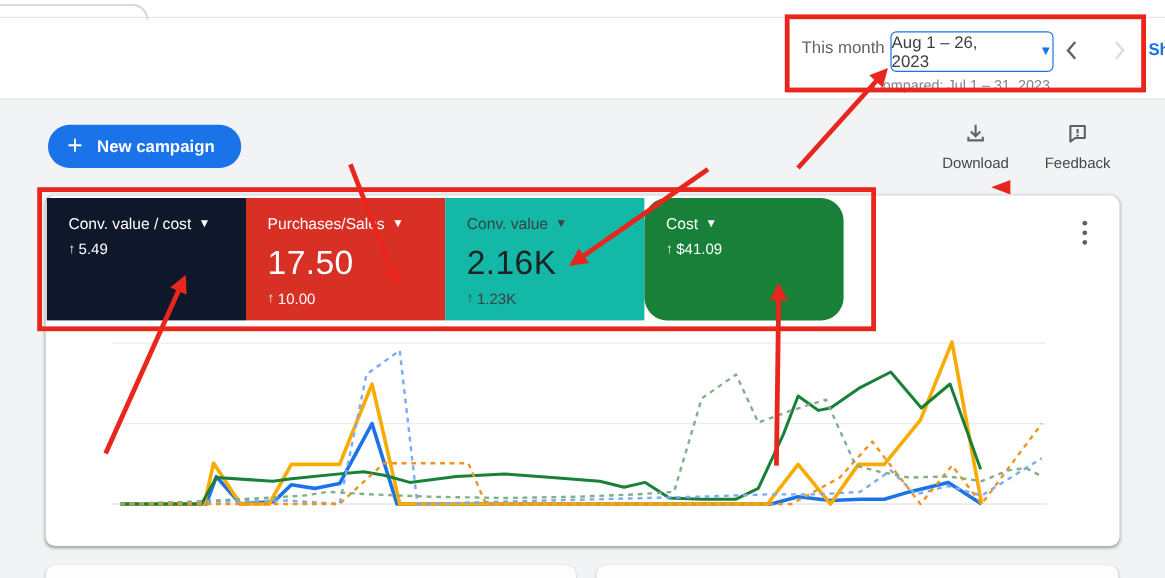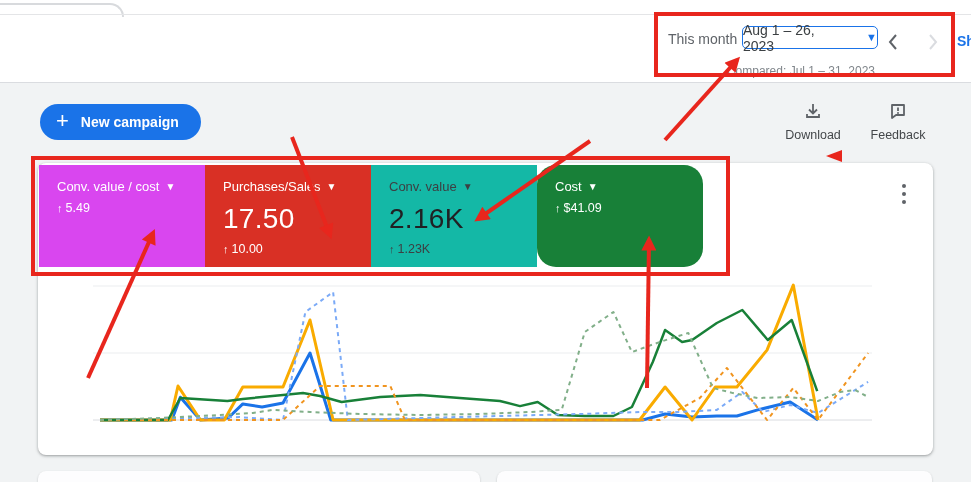--- a/index.html
+++ b/index.html
@@ -8,21 +8,21 @@
     font-family:"Liberation Sans",sans-serif;background:#fff;
     -webkit-font-smoothing:antialiased;
   }
   
   .hairline-top{position:absolute;left:0;top:14px;width:971px;height:1px;background:#e4e5e7;}
   .tab-curve{position:absolute;left:0;top:3px;width:122px;height:12px;
     border-top:2px solid #d8dadd;border-right:2px solid #d8dadd;border-top-right-radius:14px;background:#fff;}
   .header{position:absolute;left:0;top:15px;width:971px;height:67px;background:#fff;}
   .header-divider{position:absolute;left:0;top:82px;width:971px;height:1px;background:#dadce0;}
   .this-month{position:absolute;left:668px;top:31px;font-size:14px;color:#5f6368;}
-  .date-btn{position:absolute;left:742px;top:26px;width:136px;height:23px;
+  .date-btn{position:absolute;left:742px;top:26px;width:136px;height:34px;
     border:1.5px solid #1a73e8;border-radius:5px;background:#fff;
     display:flex;align-items:center;justify-content:flex-start;gap:22px;box-sizing:border-box;cursor:pointer;}
   .date-btn .txt{font-size:14px;color:#3c4043;}
   .date-btn .caret{font-size:11px;color:#1a73e8;line-height:1;}
   .compared{position:absolute;left:716px;top:64px;width:170px;text-align:center;font-size:12px;color:#80868b;}
   .chev{position:absolute;top:32px;width:14px;height:20px;cursor:pointer;}
   .chev svg{display:block;}
   .share-link{position:absolute;left:957px;top:33px;font-size:14px;font-weight:bold;color:#1a73e8;cursor:pointer;}
   
   .page-bg{position:absolute;left:0;top:83px;width:971px;height:399px;background:#f1f3f4;}
@@ -101,21 +101,21 @@
   <div class="tool" style="left:781px;">
     <svg width="20" height="20" viewBox="0 0 20 20">
       <path d="M10 3v9 M6 8.5l4 4 4-4" fill="none" stroke="#5f6368" stroke-width="1.8"></path>
       <path d="M4 13v3h12v-3" fill="none" stroke="#5f6368" stroke-width="1.8"></path>
     </svg>
     <span class="tlabel">Download</span>
   </div>
 
   <div class="chart-card"></div>
   <div id="scorecards">
-      <div class="card" style="background: #d946ef;">
+      <div class="card" style="background: #0f172a;">
         <div class="clabel" style="color:#ffffff">
           <span>Conv. value / cost</span>
           <span class="ccaret">▼</span>
         </div>
         <div class="cdelta" style="color:#ffffff">
           <span class="uarr">↑</span>
           <span>5.49</span>
         </div>
       </div>
       <div class="card" style="background: rgb(217, 48, 37);">

